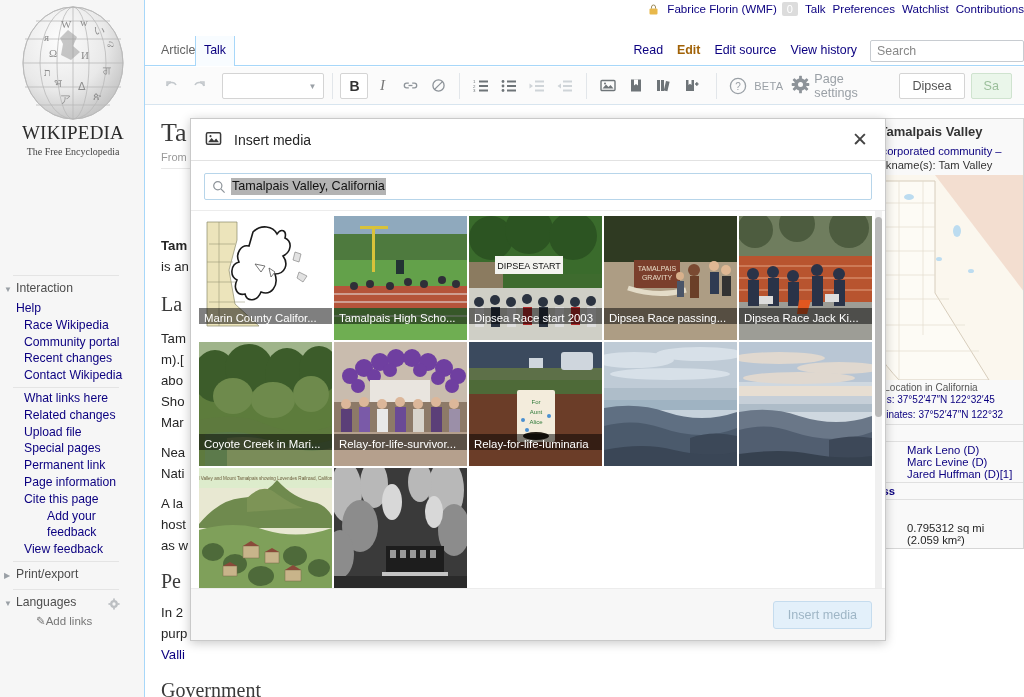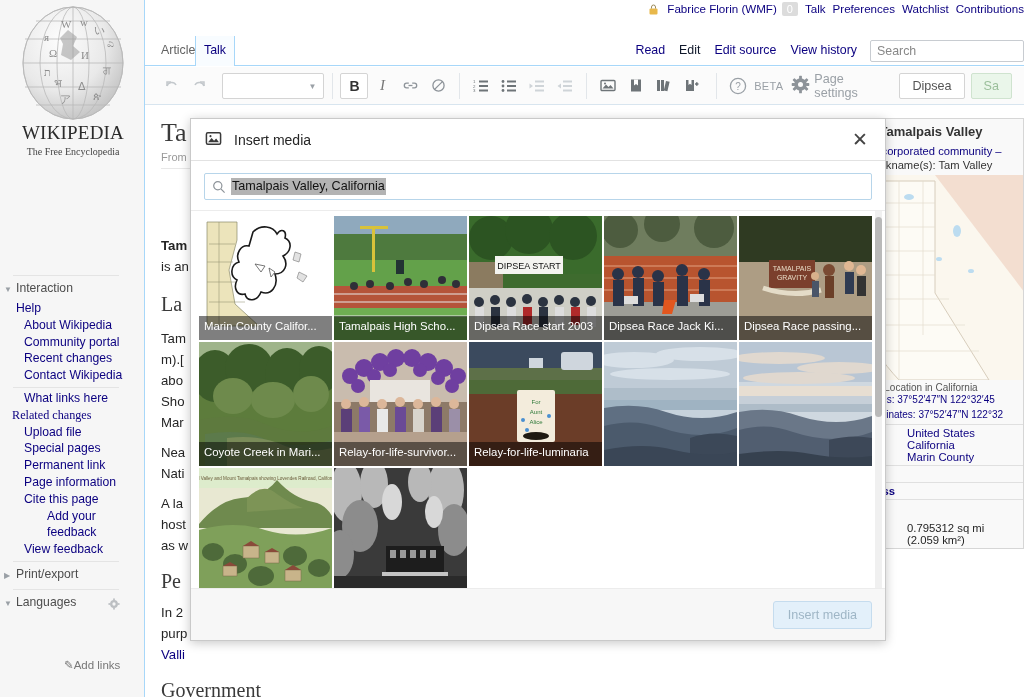--- a/index.html
+++ b/index.html
@@ -34,21 +34,21 @@
   .nav-list { position:absolute; left:0; width:145px; list-style:none; margin:0; padding:0; }
   .nav-list li { padding: 0 0 0 13px; line-height: 16.8px; }
   .nav-link { color:#0b0080; text-decoration:none; font-size:12.2px; }
   .nav-heading {
     font-size: 12.2px; color:#4d4d4d; padding-left: 4px; position:relative;
     line-height: 20px;
   }
   .nav-heading .arrow { display:inline-block; width:9px; color:#9aa0a6; font-size:8px; margin-right:3px; }
   .nav-sep { border-top: 1px solid #e4e4e4; margin: 3px 10px 2px 13px; }
   .gear-mini { position:absolute; right:10px; top:4px; width:11px; height:11px; opacity:.55; }
-  .addlinks { color:#777; font-size:11.5px; padding-left:64px;margin-top:44px; }
+  .addlinks { color:#777; font-size:11.5px; padding-left:36px; }
 
   
   #userbar {
     position:absolute; right:0; top:2px; height:18px;
     font-size:11.6px; white-space:nowrap;
   }
   #userbar a { color:#0b0080; text-decoration:none; margin-left:7px; }
   #userbar .uname { color:#0b0080; }
   .lock-icon { display:inline-block; vertical-align:-2px; margin-right:2px; }
   .echo-badge {
@@ -67,21 +67,21 @@
   }
   .ns-tab.selected { color:#636363; }
   .ns-tab a { color:#0b0080; text-decoration:none; }
   .ns-tab.talkbg {
     top:0; height:30px; padding-top:7px;
     background:#f8fcff; border-left:1px solid #a7d7f9; border-right:1px solid #a7d7f9;
   }
   #viewtabs { position:absolute; right:160px; top:7px; font-size:12.4px; white-space:nowrap; }
   #viewtabs span { padding:0 7px; }
   #viewtabs a { color:#0b0080; text-decoration:none; }
-  #viewtabs .sel { color:#0f172a; }
+  #viewtabs .sel { color:#a16207;font-weight:bold; }
   .star-icon { position:absolute; right:133px; top:6px; width:16px; height:16px; }
   .caret-small { position:absolute; right:115px; top:11px; color:#9aa0a6; font-size:9px; }
   #searchbox {
     position:absolute; right:0; top:4px; width:154px; height:22px;
     border:1px solid #c8ccd1; background:#fff; border-radius:2px;
     font-size:12.4px; color:#888; padding:3px 6px;
   }
 
   
   #vetoolbar {
@@ -172,21 +172,21 @@
   #dlg-results {
     flex:1; overflow:hidden; position:relative; border-top:1px solid #ececec;
     background:#fff; padding:5px 0 0 8px;
   }
   #grid { display:flex; flex-wrap:wrap; width:678px; }
   .thumb {
     position:relative; width:133px; height:124px; margin:0 2px 2px 0;
     overflow:hidden; background:#ddd; cursor:pointer;
   }
   .thumb .cap {
-    position:absolute; left:0; right:0; bottom:0; height:24px;
+    position:absolute; left:0; right:0; bottom:16px; height:16px;
     background:rgba(0,0,0,0.5); color:#fff; font-size:11.4px; line-height:20px;
     padding:0 5px; white-space:nowrap; overflow:hidden;
   }
   #dlg-scroll {
     position:absolute; right:3px; top:6px; width:7px; height:200px;
     background:#b9b9b9; border-radius:4px;
   }
   #dlg-scrolltrack {
     position:absolute; right:3px; top:0; width:7px; bottom:0; background:#f0f0f0;
   }
@@ -245,29 +245,29 @@
       </svg>
       <div class="wordmark">WIKIPEDIA</div>
       <div class="tagline">The Free Encyclopedia</div>
     </div>
 
     <div id="nav-sections" style="position:absolute; left:0; top:272px; width:129px;">
         <div class="nav-sep"></div>
         <div class="nav-heading"><span class="arrow">▼</span><span>Interaction</span></div>
         <ul class="nav-list" style="position: static;">
           <li style="padding-left: 16px;"><a class="nav-link" href="#">Help</a></li>
-          <li style="padding-left: 24px;"><a class="nav-link" href="#">About Wikipedia</a></li>
+          <li style="padding-left: 24px;"><a class="nav-link" href="#">Race Wikipedia</a></li>
           <li style="padding-left: 24px;"><a class="nav-link" href="#">Community portal</a></li>
           <li style="padding-left: 24px;"><a class="nav-link" href="#">Recent changes</a></li>
           <li style="padding-left: 24px;"><a class="nav-link" href="#">Contact Wikipedia</a></li>
         </ul>
         <div class="nav-sep"></div>
         <ul class="nav-list" style="position: static;">
           <li style="padding-left: 24px;"><a class="nav-link" href="#">What links here</a></li>
-          <li style="padding-left: 12px; font-family: Liberation Serif, serif;"><a class="nav-link" href="#">Related changes</a></li>
+          <li style="padding-left: 24px;"><a class="nav-link" href="#">Related changes</a></li>
           <li style="padding-left: 24px;"><a class="nav-link" href="#">Upload file</a></li>
           <li style="padding-left: 24px;"><a class="nav-link" href="#">Special pages</a></li>
           <li style="padding-left: 24px;"><a class="nav-link" href="#">Permanent link</a></li>
           <li style="padding-left: 24px;"><a class="nav-link" href="#">Page information</a></li>
           <li style="padding-left: 24px;"><a class="nav-link" href="#">Cite this page</a></li>
           <li style="padding-left: 24px; margin-left: 23px;"><a class="nav-link" href="#">Add your feedback</a></li>
           <li style="padding-left: 24px;"><a class="nav-link" href="#">View feedback</a></li>
         </ul>
         <div class="nav-sep"></div>
         <div class="nav-heading"><span class="arrow">▶</span><span>Print/export</span></div>
@@ -537,30 +537,30 @@
         <circle cx="22" cy="118" r="3" fill="#d33"></circle>
       </svg>
     </div>
     <div class="ib-cap">
       <span>Location in California</span>
     </div>
     <div class="ib-coord">nates: 37°52′47″N 122°32′45</div>
     <div class="ib-coord">Coordinates: 37°52′47″N 122°32</div>
     <div class="ib-row">
       <div class="ib-k">&nbsp;</div>
-      <div class="ib-v">
-        <span class="blk">United States</span>
-        <span class="blk">California</span>
-        <span class="blk">Marin County</span>
-      </div>
     </div>
     <div class="ib-row">
       <div class="ib-k">
         <span class="blk">ent</span>
         <span class="blk" style="margin-top:16px">ly</span>
+      </div>
+      <div class="ib-v">
+        <span class="blk">Mark Leno (D)</span>
+        <span class="blk">Marc Levine (D)</span>
+        <span class="blk">Jared Huffman (D)[1]</span>
       </div>
     </div>
     <div class="ib-sec">Congress</div>
     <div class="ib-sec" style="color:#333"><span>Area</span><span class="ref">[2]</span></div>
     <div class="ib-row" style="border:none">
       <div class="ib-k">· Total</div>
       <div class="ib-v" style="color:#252525">0.795312 sq mi (2.059 km²)</div>
     </div>
   </div>
 
@@ -665,72 +665,72 @@
               </g>
               <g fill="#b02a2a">
                 <rect x="54" y="91" width="9" height="18"></rect>
                 <rect x="102" y="91" width="9" height="18"></rect>
               </g>
               <g fill="#2b3340">
                 <rect x="22" y="91" width="9" height="20"></rect>
                 <rect x="70" y="91" width="9" height="20"></rect>
               </g>
             </svg><div class="cap">Dipsea Race start 2003</div></div>
-          <div class="thumb"><svg width="133" height="124" viewBox="0 0 133 124">
-              <rect width="133" height="124" fill="#9a9a90"></rect>
-              <path d="M0 0h133v42H0z" fill="#6f7d5e"></path>
-              <g fill="#4d5c3f">
-                <circle cx="16" cy="14" r="18"></circle>
-                <circle cx="58" cy="8" r="18"></circle>
-                <circle cx="110" cy="12" r="20"></circle>
-              </g>
-              <rect y="40" width="133" height="46" fill="#b8542f"></rect>
-              <g stroke="#e2a080" stroke-width="1">
-                <line x1="0" y1="50" x2="133" y2="50"></line>
-                <line x1="0" y1="62" x2="133" y2="62"></line>
-                <line x1="0" y1="74" x2="133" y2="74"></line>
-              </g>
-              <rect y="86" width="133" height="38" fill="#9d9d96"></rect>
-              <g fill="#2a3348">
-                <circle cx="14" cy="58" r="6"></circle>
-                <rect x="9" y="64" width="11" height="26"></rect>
-                <circle cx="34" cy="56" r="6"></circle>
-                <rect x="29" y="62" width="11" height="28"></rect>
-                <circle cx="54" cy="60" r="6"></circle>
-                <rect x="49" y="66" width="11" height="24"></rect>
-                <circle cx="78" cy="54" r="6"></circle>
-                <rect x="73" y="60" width="11" height="30"></rect>
-                <circle cx="100" cy="58" r="6"></circle>
-                <rect x="95" y="64" width="11" height="26"></rect>
-              </g>
-              <path d="M60 84 l12 0 l-4 14 l-10 0z" fill="#e2571f"></path>
-              <g fill="#ddd">
-                <rect x="20" y="80" width="14" height="8"></rect>
-                <rect x="86" y="78" width="14" height="8"></rect>
-              </g>
-            </svg><div class="cap">Dipsea Race Jack Ki...</div></div>
           <div class="thumb"><svg width="133" height="124" viewBox="0 0 133 124">
               <rect width="133" height="124" fill="#4a4235"></rect>
               <path d="M0 0h133v46H0z" fill="#2f3a22"></path>
               <path d="M0 46h133v78H0z" fill="#ad9d84"></path>
               <path d="M30 44 h46 v28 h-46z" fill="#7b3f2c"></path>
               <text x="53" y="55" text-anchor="middle" font-size="7" fill="#e8dcc6" font-family="Liberation Sans, sans-serif">TAMALPAIS</text>
               <text x="53" y="64" text-anchor="middle" font-size="7" fill="#e8dcc6" font-family="Liberation Sans, sans-serif">GRAVITY</text>
               <path d="M24 72 q30 10 58 2" stroke="#e4dcc8" stroke-width="5" fill="none"></path>
               <g>
                 <circle cx="90" cy="54" r="6" fill="#7a4a32"></circle>
                 <rect x="86" y="60" width="9" height="22" fill="#6b3f28"></rect>
                 <circle cx="110" cy="50" r="5" fill="#e0b894"></circle>
                 <rect x="106" y="56" width="9" height="22" fill="#2f3b52"></rect>
                 <circle cx="122" cy="54" r="5" fill="#e0b894"></circle>
                 <rect x="118" y="60" width="9" height="20" fill="#333"></rect>
                 <circle cx="76" cy="60" r="4" fill="#d8b18c"></circle>
                 <rect x="73" y="65" width="7" height="16" fill="#4a5568"></rect>
               </g>
             </svg><div class="cap">Dipsea Race passing...</div></div>
+          <div class="thumb"><svg width="133" height="124" viewBox="0 0 133 124">
+              <rect width="133" height="124" fill="#9a9a90"></rect>
+              <path d="M0 0h133v42H0z" fill="#6f7d5e"></path>
+              <g fill="#4d5c3f">
+                <circle cx="16" cy="14" r="18"></circle>
+                <circle cx="58" cy="8" r="18"></circle>
+                <circle cx="110" cy="12" r="20"></circle>
+              </g>
+              <rect y="40" width="133" height="46" fill="#b8542f"></rect>
+              <g stroke="#e2a080" stroke-width="1">
+                <line x1="0" y1="50" x2="133" y2="50"></line>
+                <line x1="0" y1="62" x2="133" y2="62"></line>
+                <line x1="0" y1="74" x2="133" y2="74"></line>
+              </g>
+              <rect y="86" width="133" height="38" fill="#9d9d96"></rect>
+              <g fill="#2a3348">
+                <circle cx="14" cy="58" r="6"></circle>
+                <rect x="9" y="64" width="11" height="26"></rect>
+                <circle cx="34" cy="56" r="6"></circle>
+                <rect x="29" y="62" width="11" height="28"></rect>
+                <circle cx="54" cy="60" r="6"></circle>
+                <rect x="49" y="66" width="11" height="24"></rect>
+                <circle cx="78" cy="54" r="6"></circle>
+                <rect x="73" y="60" width="11" height="30"></rect>
+                <circle cx="100" cy="58" r="6"></circle>
+                <rect x="95" y="64" width="11" height="26"></rect>
+              </g>
+              <path d="M60 84 l12 0 l-4 14 l-10 0z" fill="#e2571f"></path>
+              <g fill="#ddd">
+                <rect x="20" y="80" width="14" height="8"></rect>
+                <rect x="86" y="78" width="14" height="8"></rect>
+              </g>
+            </svg><div class="cap">Dipsea Race Jack Ki...</div></div>
           <div class="thumb"><svg width="133" height="124" viewBox="0 0 133 124">
               <rect width="133" height="124" fill="#5d7c3c"></rect>
               <path d="M0 0h133v20H0z" fill="#9fb48a"></path>
               <g fill="#3c5c2a">
                 <ellipse cx="16" cy="34" rx="22" ry="26"></ellipse>
                 <ellipse cx="50" cy="26" rx="24" ry="24"></ellipse>
                 <ellipse cx="88" cy="32" rx="22" ry="26"></ellipse>
                 <ellipse cx="120" cy="28" rx="20" ry="24"></ellipse>
               </g>
               <g fill="#6e8a4c">

